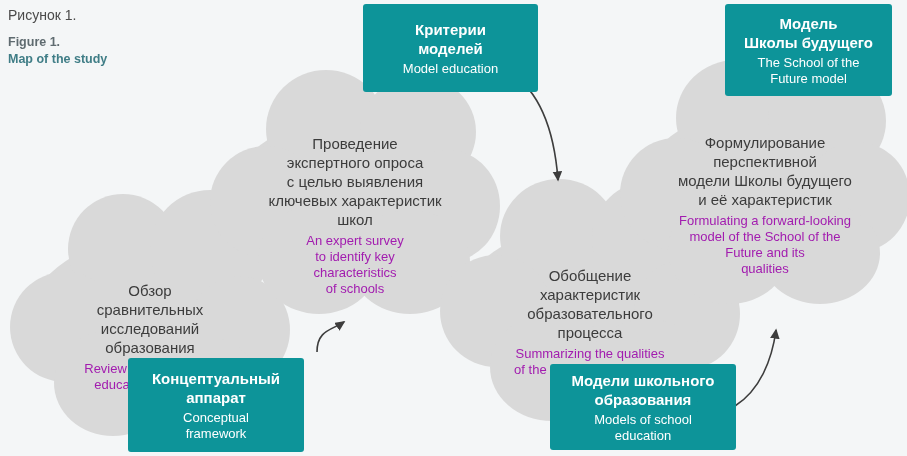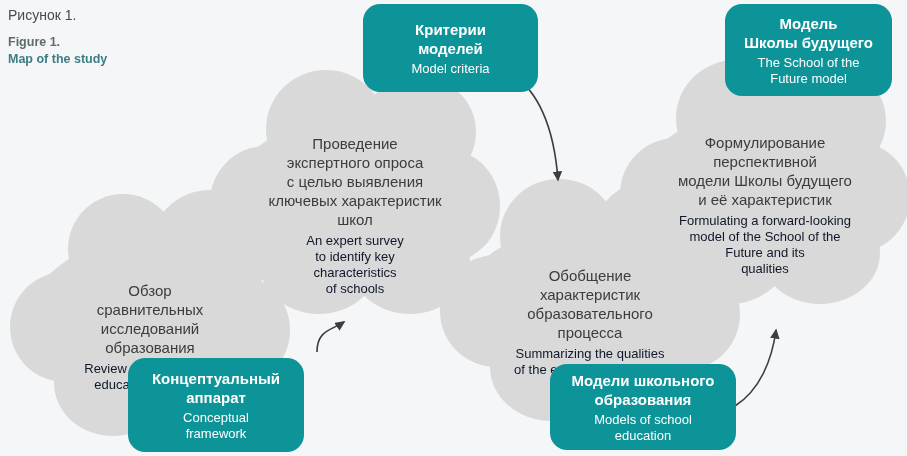--- a/index.html
+++ b/index.html
@@ -76,30 +76,30 @@
     box-sizing: border-box;
   }
   .cloud .ru {
     font-size: 15px;
     color: #3c3c3c;
     line-height: 19px;
     margin-top: 44px;
   }
   .cloud .en {
     font-size: 13px;
-    color: #0f172a;
+    color: #a21caf;
     line-height: 16px;
     margin-top: 4px;
   }
 
   
   .box {
     position: absolute;
     background: #0d9499;
-    border-radius: 17px;
+    border-radius: 3px;
     color: #ffffff;
     display: flex;
     flex-direction: column;
     align-items: center;
     justify-content: center;
     text-align: center;
     box-sizing: border-box;
     padding: 6px 10px;
   }
   .box .ru {
@@ -217,21 +217,21 @@
       </marker>
     </defs>
     <path d="M317,352 C317,330 332,330 344,322" fill="none" stroke="#3d3d3d" stroke-width="1.6" marker-end="url(#ah)"></path>
     <path d="M510,72 C545,95 555,140 558,180" fill="none" stroke="#3d3d3d" stroke-width="1.6" marker-end="url(#ah)"></path>
     <path d="M735,406 C760,390 772,360 776,330" fill="none" stroke="#3d3d3d" stroke-width="1.6" marker-end="url(#ah)"></path>
   </svg>
 
   <div class="box" style="left:363px; top:4px; width:175px; height:88px;">
     <div class="ru" style="white-space: pre-line;">Критерии
 моделей</div>
-    <div class="en" style="white-space: pre-line;">Model criteria</div>
+    <div class="en" style="white-space: pre-line;">Model education</div>
   </div>
 
   <div class="box" style="left:725px; top:4px; width:167px; height:92px;">
     <div class="ru" style="white-space: pre-line;">Модель
 Школы будущего</div>
     <div class="en" style="white-space: pre-line;">The School of the
 Future model</div>
   </div>
 
   <div class="box" style="left:128px; top:358px; width:176px; height:94px;">

